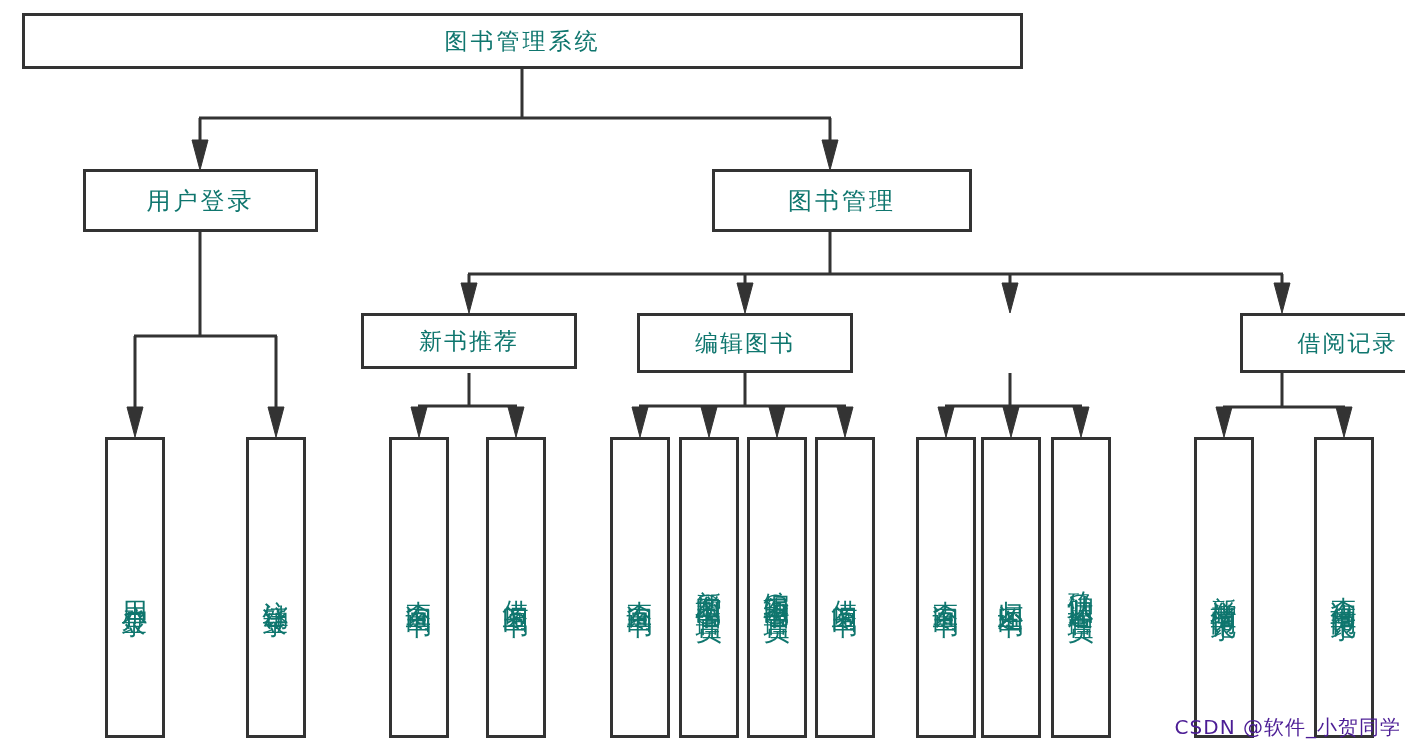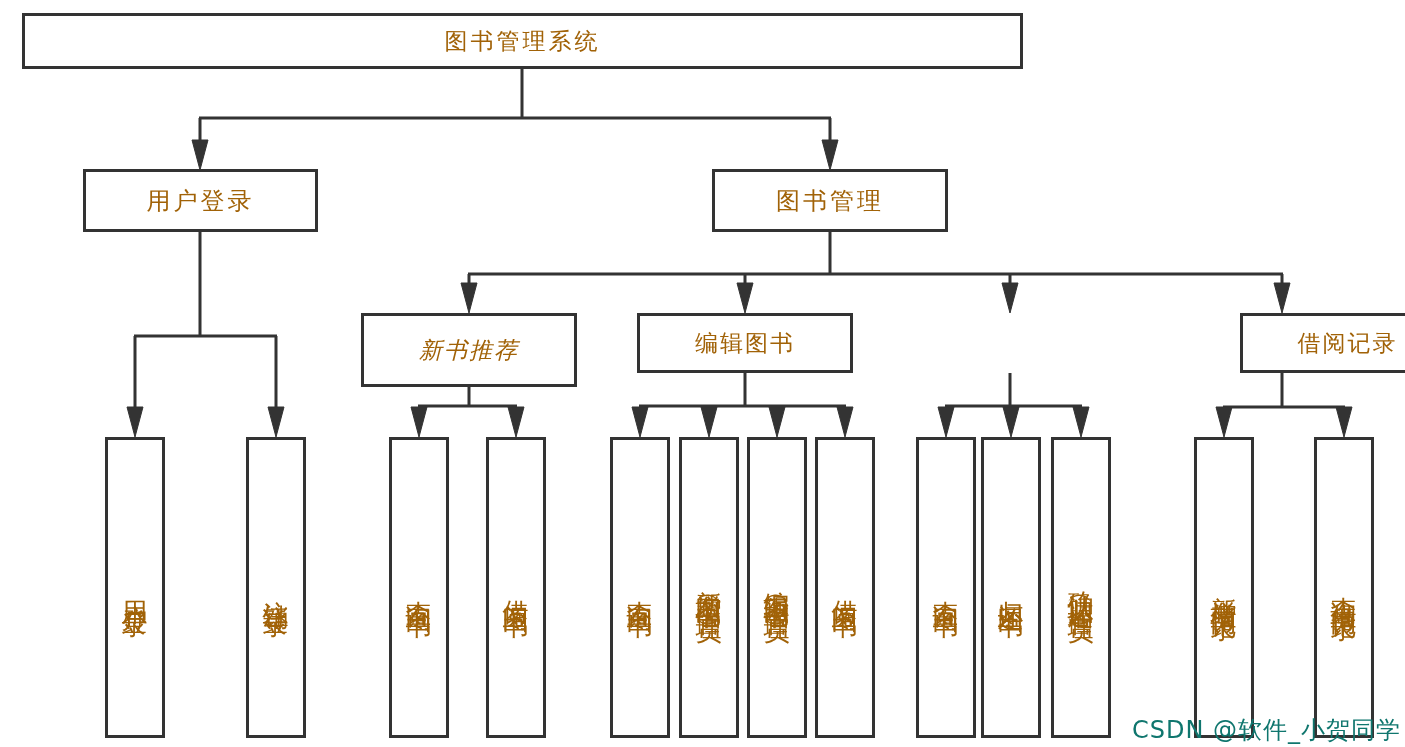--- a/index.html
+++ b/index.html
@@ -24,44 +24,44 @@
   svg.edges polygon {
     fill: #333333;
     stroke: #333333;
     stroke-width: 1;
   }
   .node {
     position: absolute;
     box-sizing: border-box;
     border: 3px solid #333333;
     background: #ffffff;
-    color: #a16207;
+    color: #0f766e;
     display: flex;
     align-items: center;
     justify-content: center;
     text-align: center;
     line-height: 1.25;
   }
   .node.root  { font-size: 23px; letter-spacing: 3px; }
   .node.lvl1  { font-size: 24px; letter-spacing: 3px; }
   .node.lvl2  { font-size: 23px; letter-spacing: 2px; }
   .node.leaf {
     writing-mode: vertical-rl;
     text-orientation: mixed;
     font-size: 26px;
     letter-spacing: 4px;
     line-height: 1.0;
   }
   .watermark {
     position: absolute;
     right: 4px;
     top: 714px;
-    font-size: 24px;
+    font-size: 20px;
     letter-spacing: 1px;
-    color: #0f766e;
+    color: #4c1d95;
     z-index: 5;
     white-space: nowrap;
   }
 </style>
 </head>
 <body>
 
 <div class="stage">
 
   <svg class="edges" viewBox="0 0 1405 747">
@@ -103,23 +103,23 @@
     <g>
       <path d="M1282 373 V407 M1223 407 H1345"></path>
       <polygon points="1216,407 1232,407 1224,437"></polygon>
       <polygon points="1336,407 1352,407 1344,437"></polygon>
     </g>
   </svg>
 
   <div class="node root" style="left:22px; top:13px; width:1001px; height:56px;">图书管理系统</div>
 
   <div class="node lvl1" style="left:83px; top:169px; width:235px; height:63px;">用户登录</div>
-  <div class="node lvl1" style="left:712px; top:169px; width:236px; height:63px;">图书管理</div>
+  <div class="node lvl1" style="left:712px; top:169px; width:260px; height:63px;">图书管理</div>
 
-  <div class="node lvl2" style="left:361px; top:313px; width:216px; height:74px;font-style:italic;">新书推荐</div>
+  <div class="node lvl2" style="left:361px; top:313px; width:216px; height:56px;">新书推荐</div>
   <div class="node lvl2" style="left:637px; top:313px; width:216px; height:60px;">编辑图书</div>
   <div class="node lvl2" style="left:1240px; top:313px; width:215px; height:60px;">借阅记录</div>
 
   <div class="node leaf" style="left:105px; top:437px; width:60px; height:301px;">用户登录</div>
   <div class="node leaf" style="left:246px; top:437px; width:60px; height:301px;">注销登录</div>
 
   <div class="node leaf" style="left:389px; top:437px; width:60px; height:301px;">查询图书</div>
   <div class="node leaf" style="left:486px; top:437px; width:60px; height:301px;">借阅图书</div>
 
   <div class="node leaf" style="left:610px; top:437px; width:60px; height:301px;">查询图书</div>

